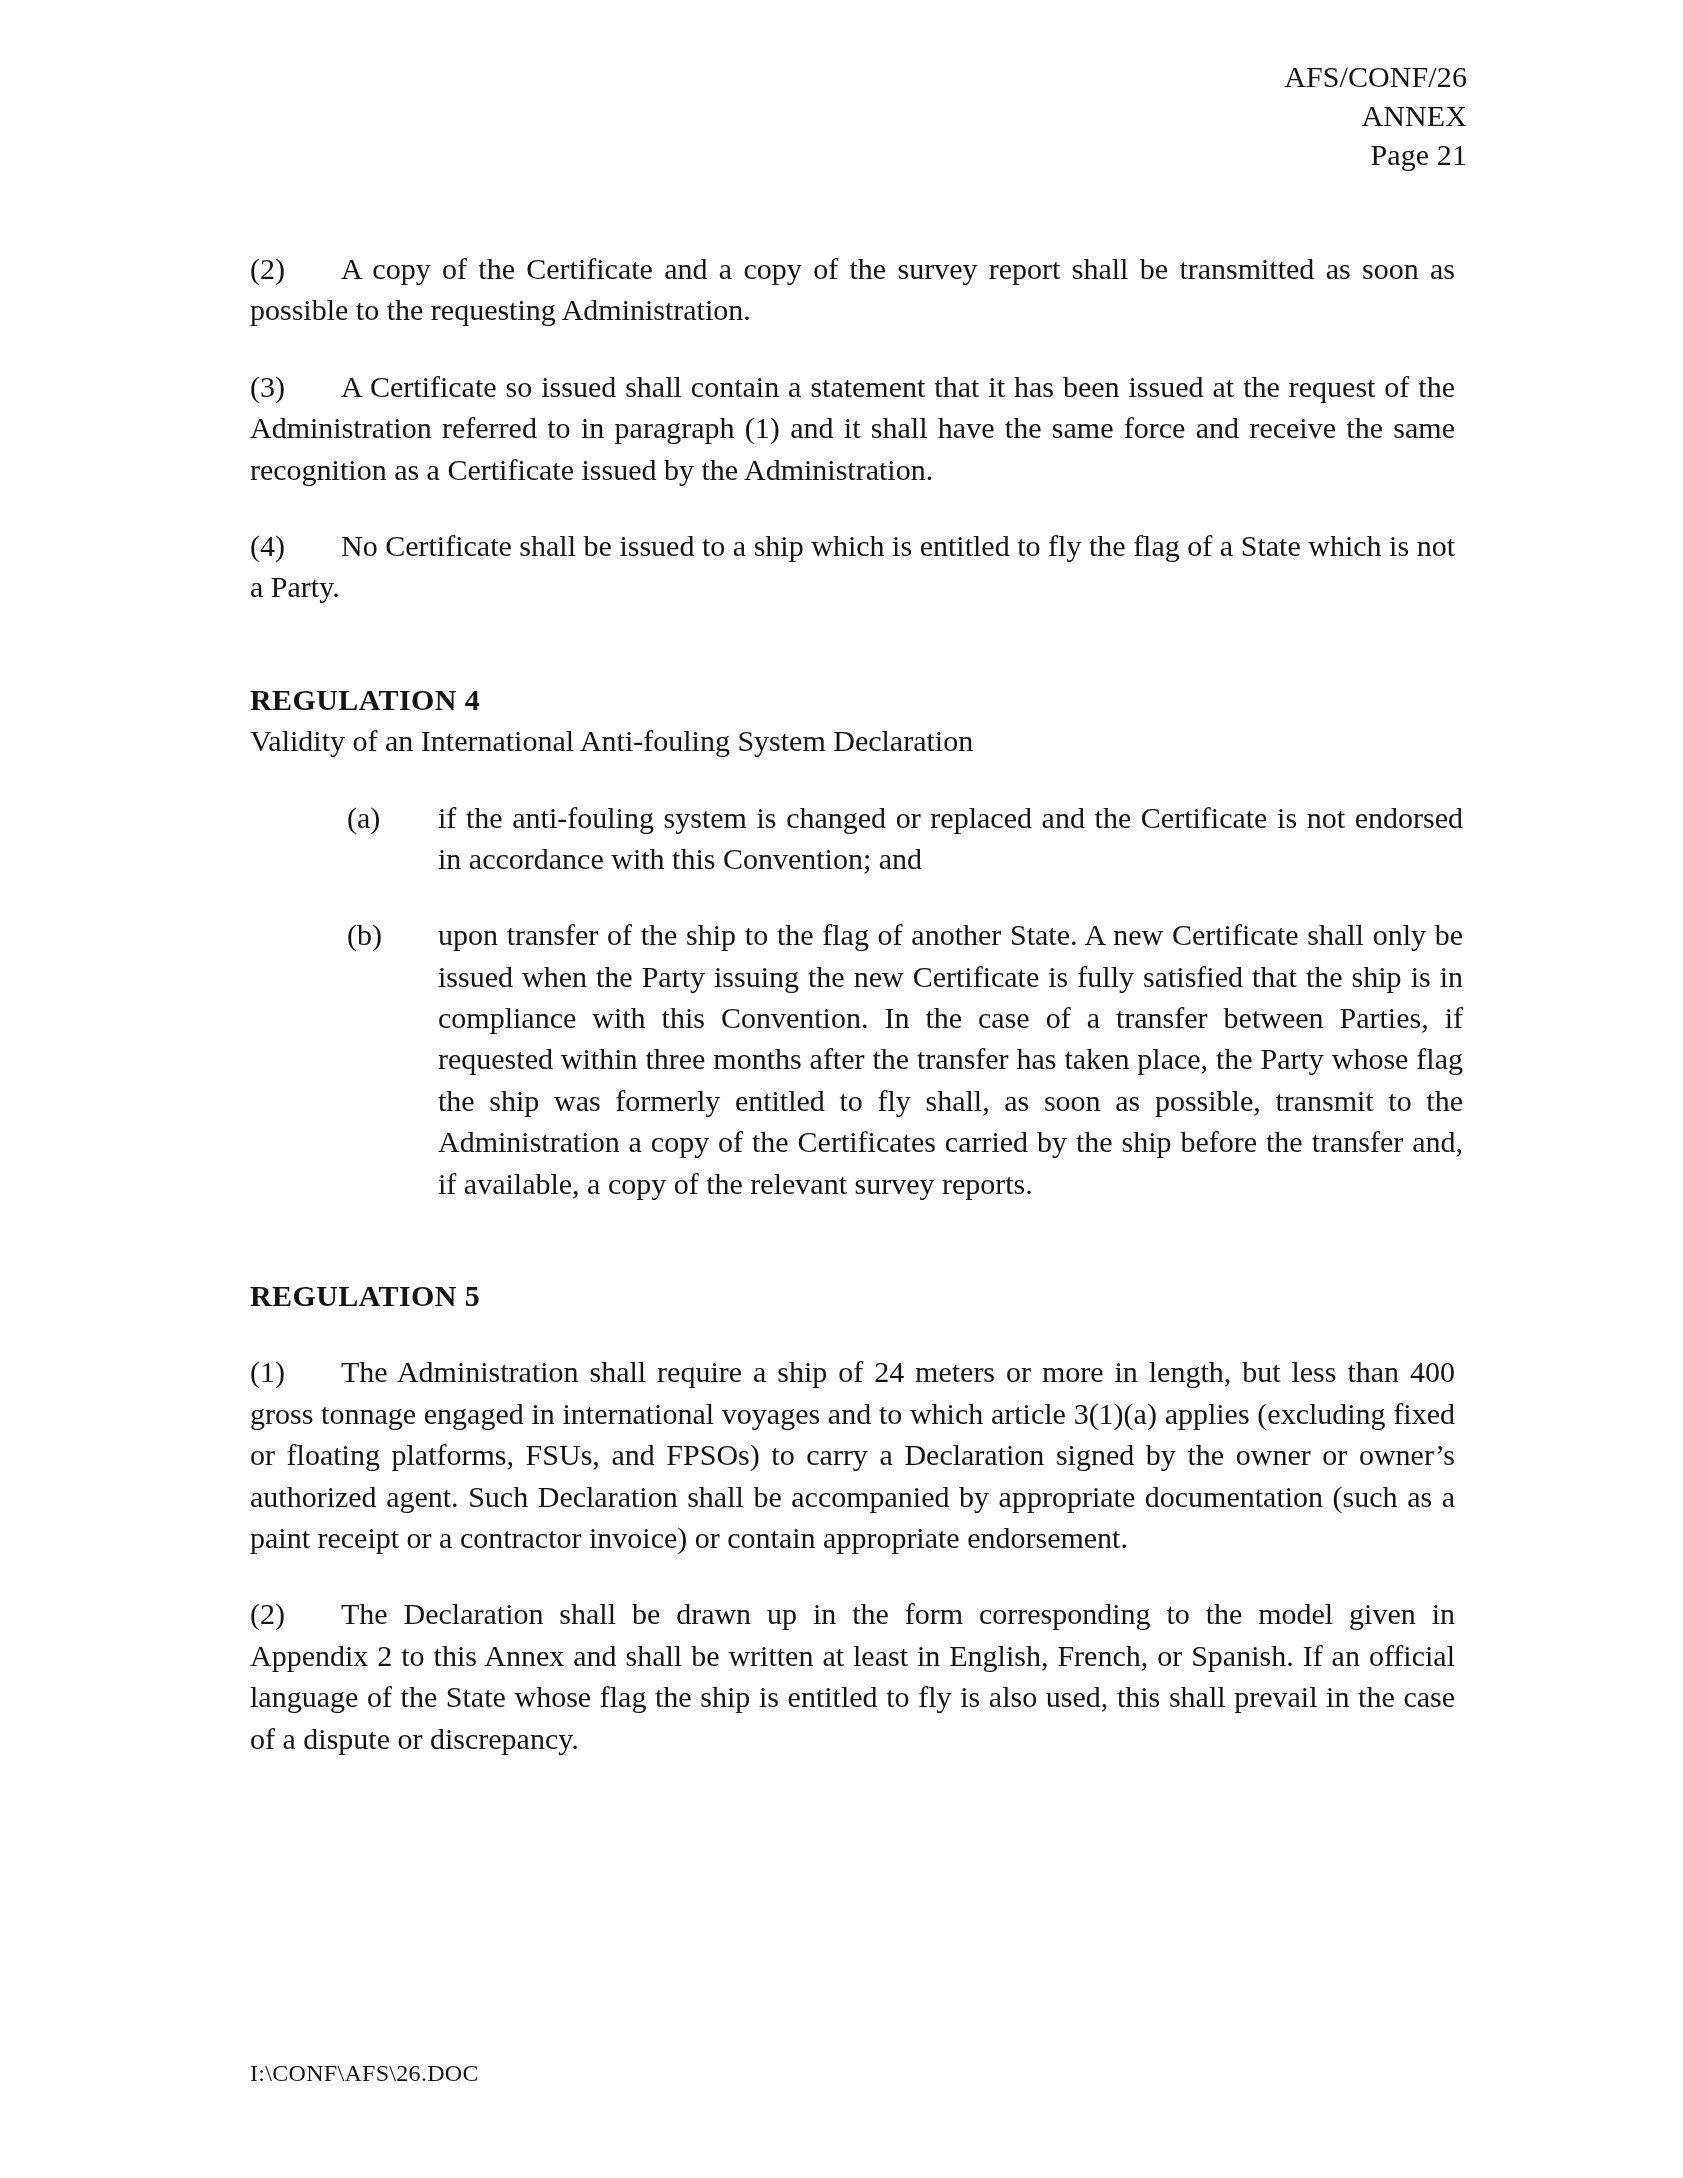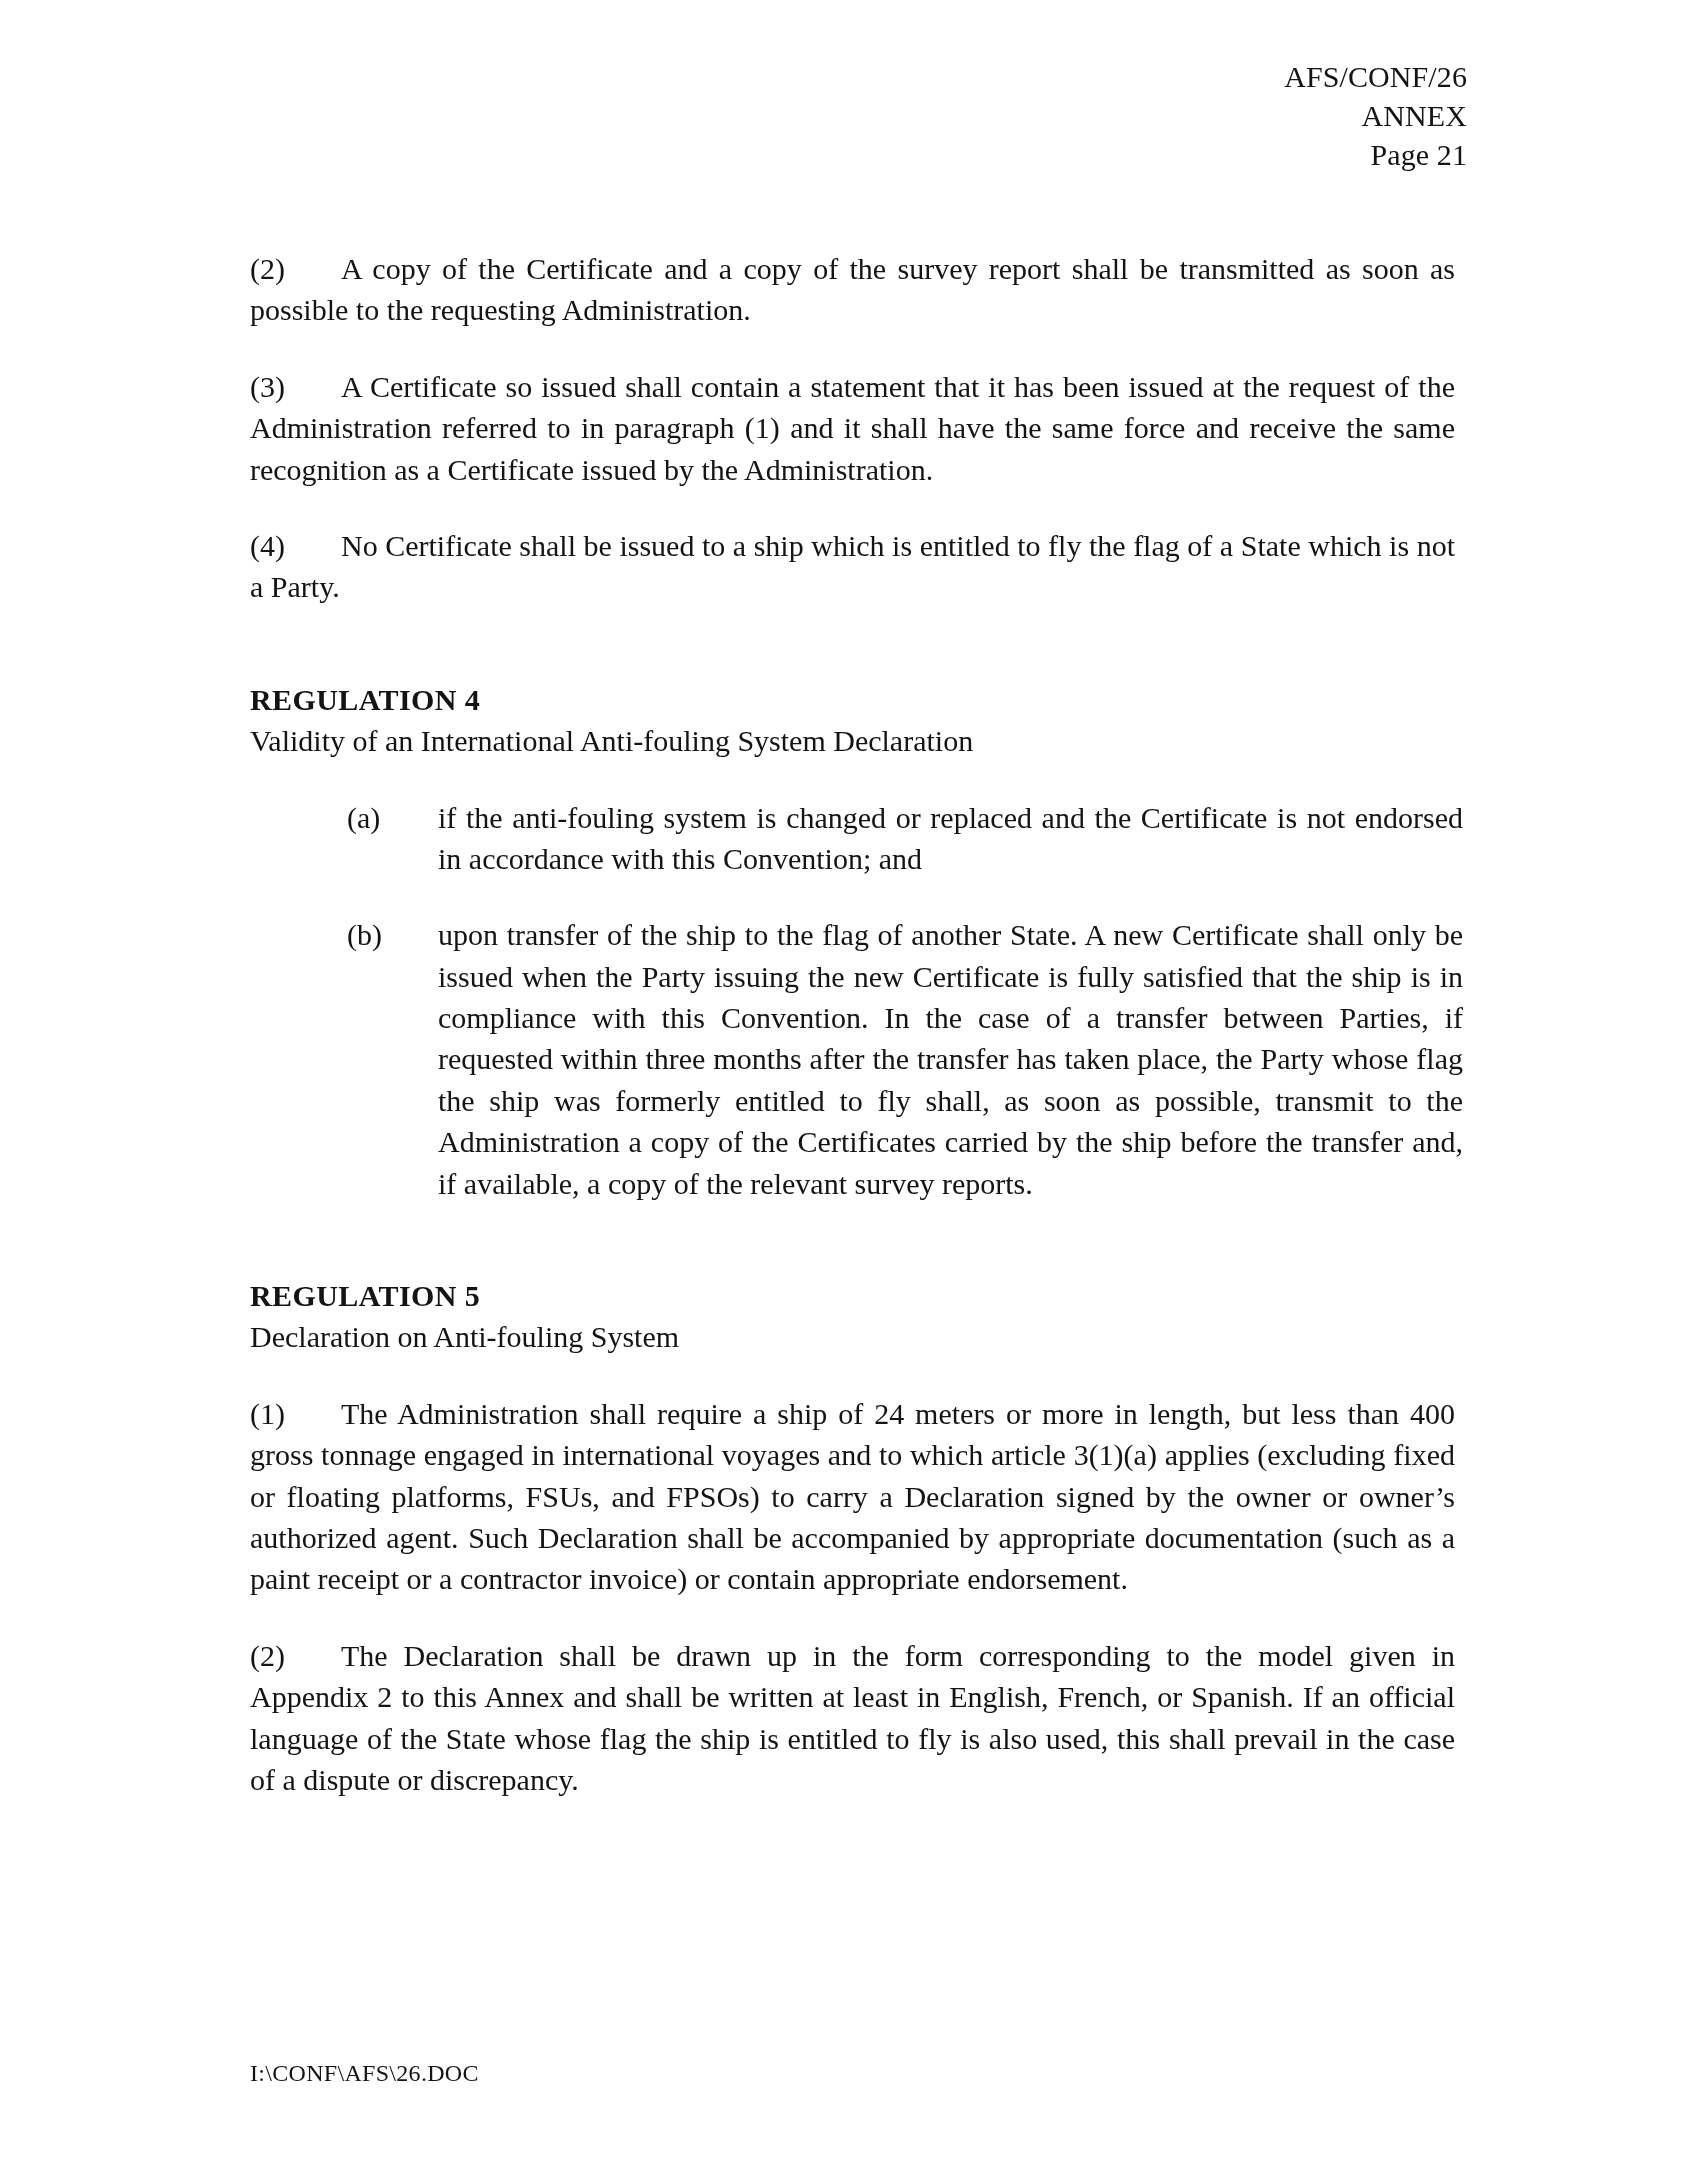--- a/index.html
+++ b/index.html
@@ -145,21 +145,20 @@
     <div class="subitem">
       <span class="letter">(b)</span>
       <span class="subtext">upon transfer of the ship to the flag of another State. A new Certificate shall only be issued when the Party issuing the new Certificate is fully satisfied that the ship is in compliance with this Convention.  In the case of a transfer between Parties, if requested within three months after the transfer has taken place, the Party whose flag the ship was  formerly entitled to fly shall, as soon as possible, transmit to the Administration a copy of the Certificates carried by the ship before the transfer and, if available, a copy of the relevant survey reports.</span>
     </div>
 
 
     <div class="spacer-before-reg"></div>
 
     <div class="reg-block">
       <div class="reg-title">REGULATION 5</div>
-      <div class="reg-subtitle">Declaration on Anti-fouling System</div>
     </div>
 
     <p class="para">
       <span class="num">(1)</span><span>The Administration shall require a ship of 24 meters or more in length, but less than 400 gross tonnage engaged in international voyages and to which article 3(1)(a) applies (excluding fixed or floating platforms, FSUs, and FPSOs) to carry a Declaration signed by the owner or owner’s authorized agent.  Such Declaration shall be accompanied by appropriate documentation (such as a paint receipt or a contractor invoice) or contain appropriate endorsement.</span>
     </p>
 
     <p class="para">
       <span class="num">(2)</span><span>The Declaration shall be drawn up in the form corresponding to the model given in Appendix 2 to this Annex and shall be written at least in English, French, or Spanish.  If an official language of the State whose flag the ship is entitled to fly is also used, this shall prevail in the case of a dispute or discrepancy.</span>
     </p>
 

